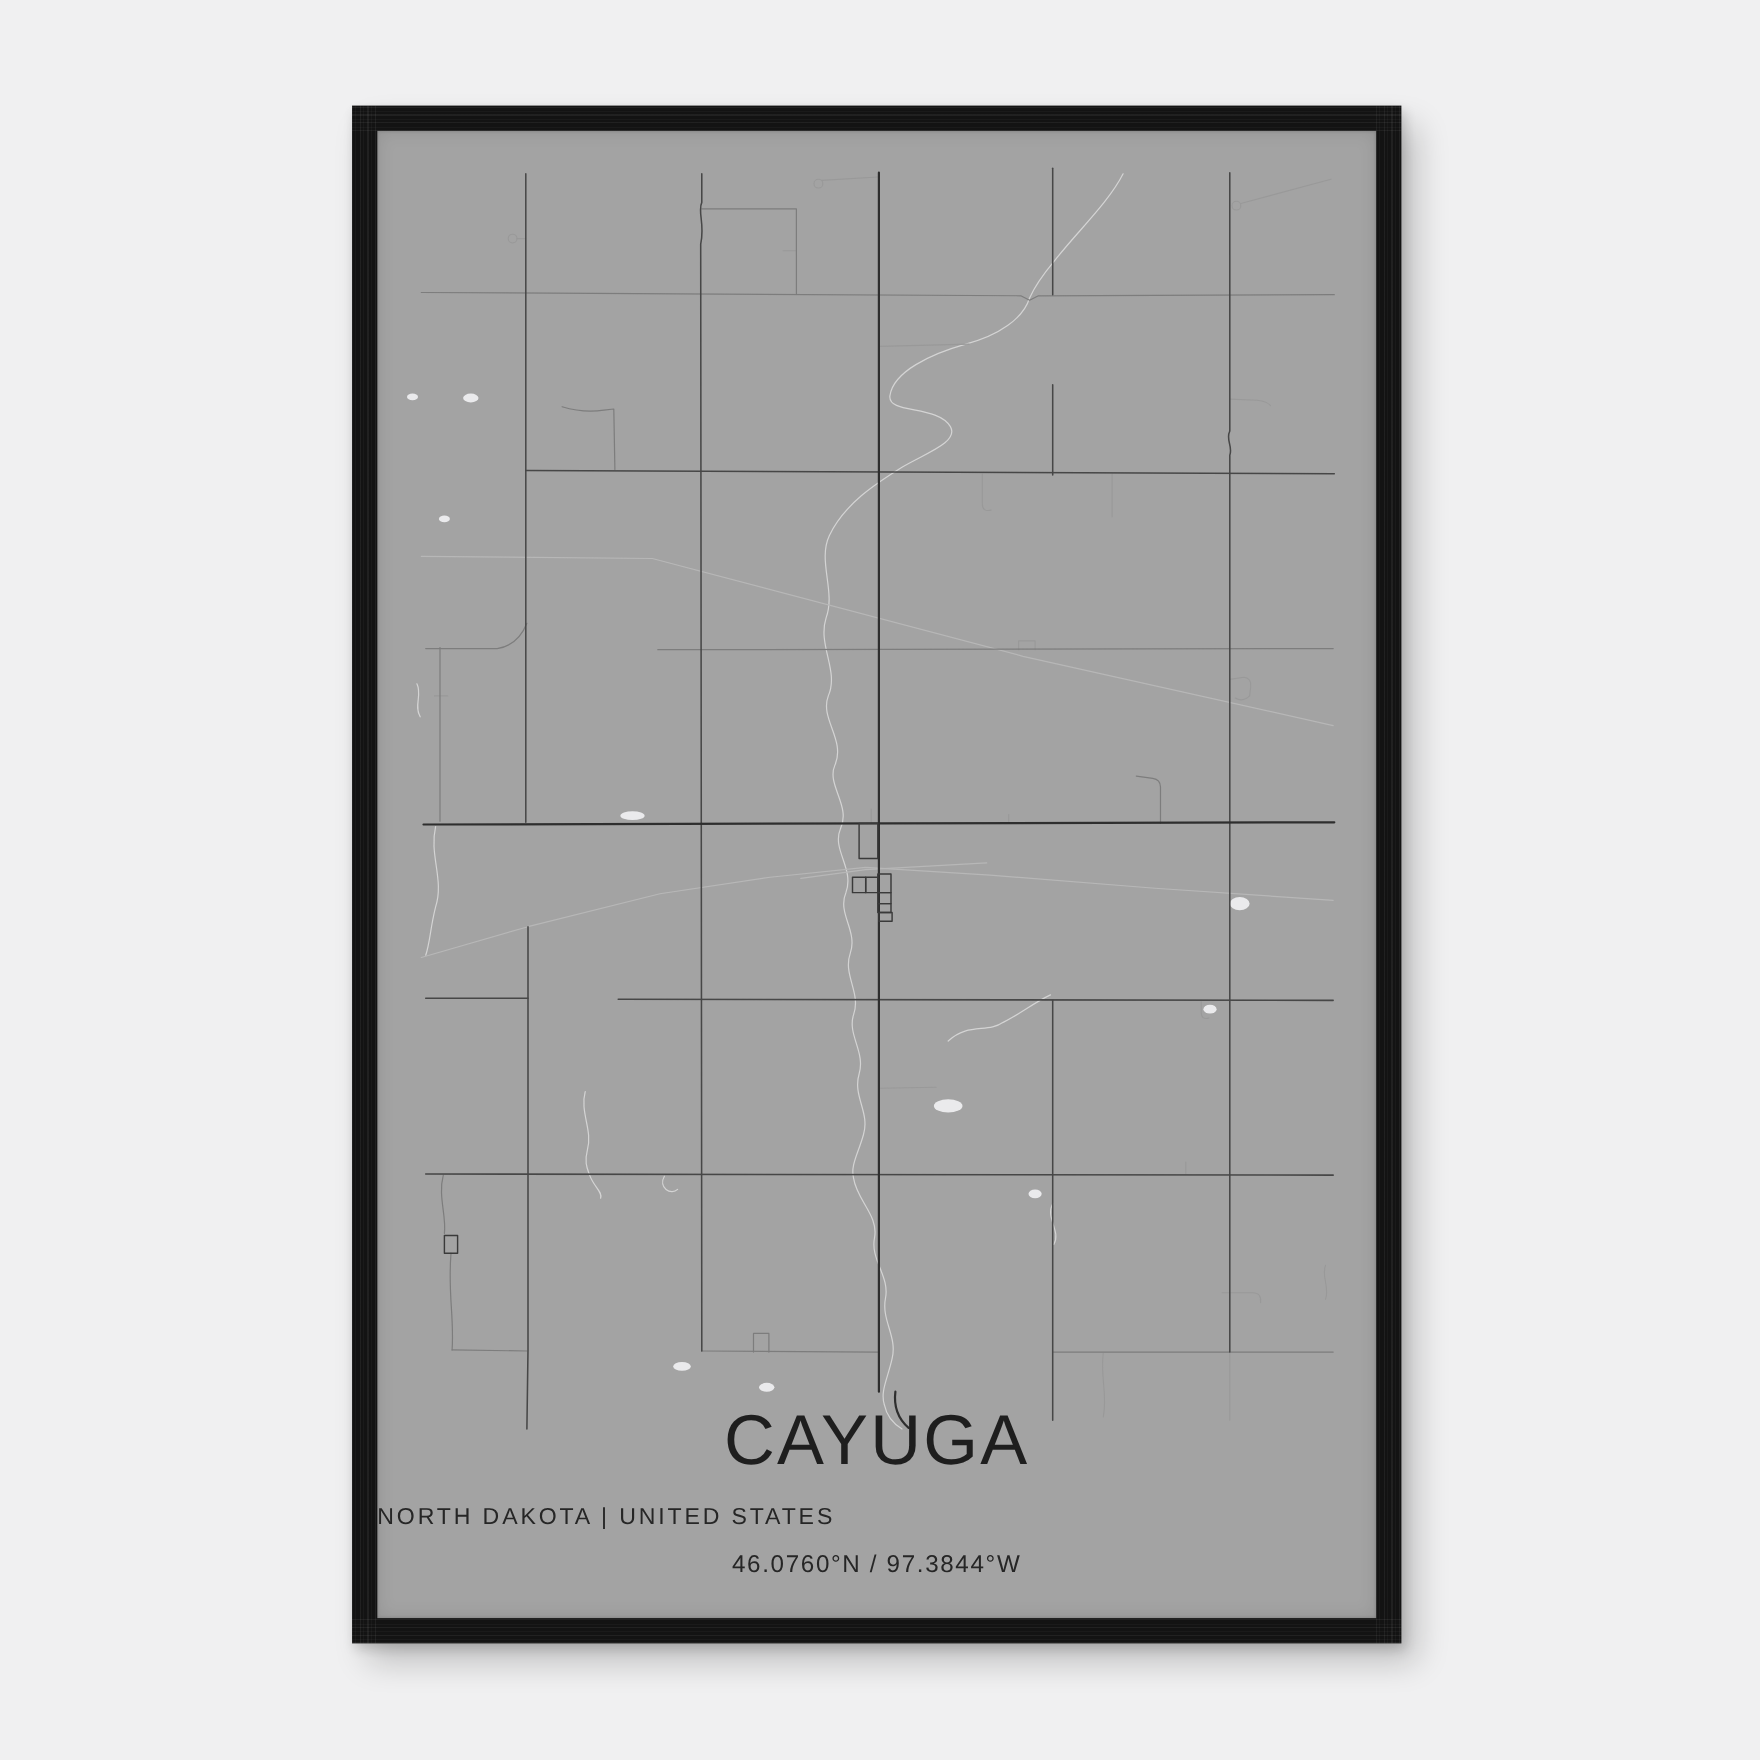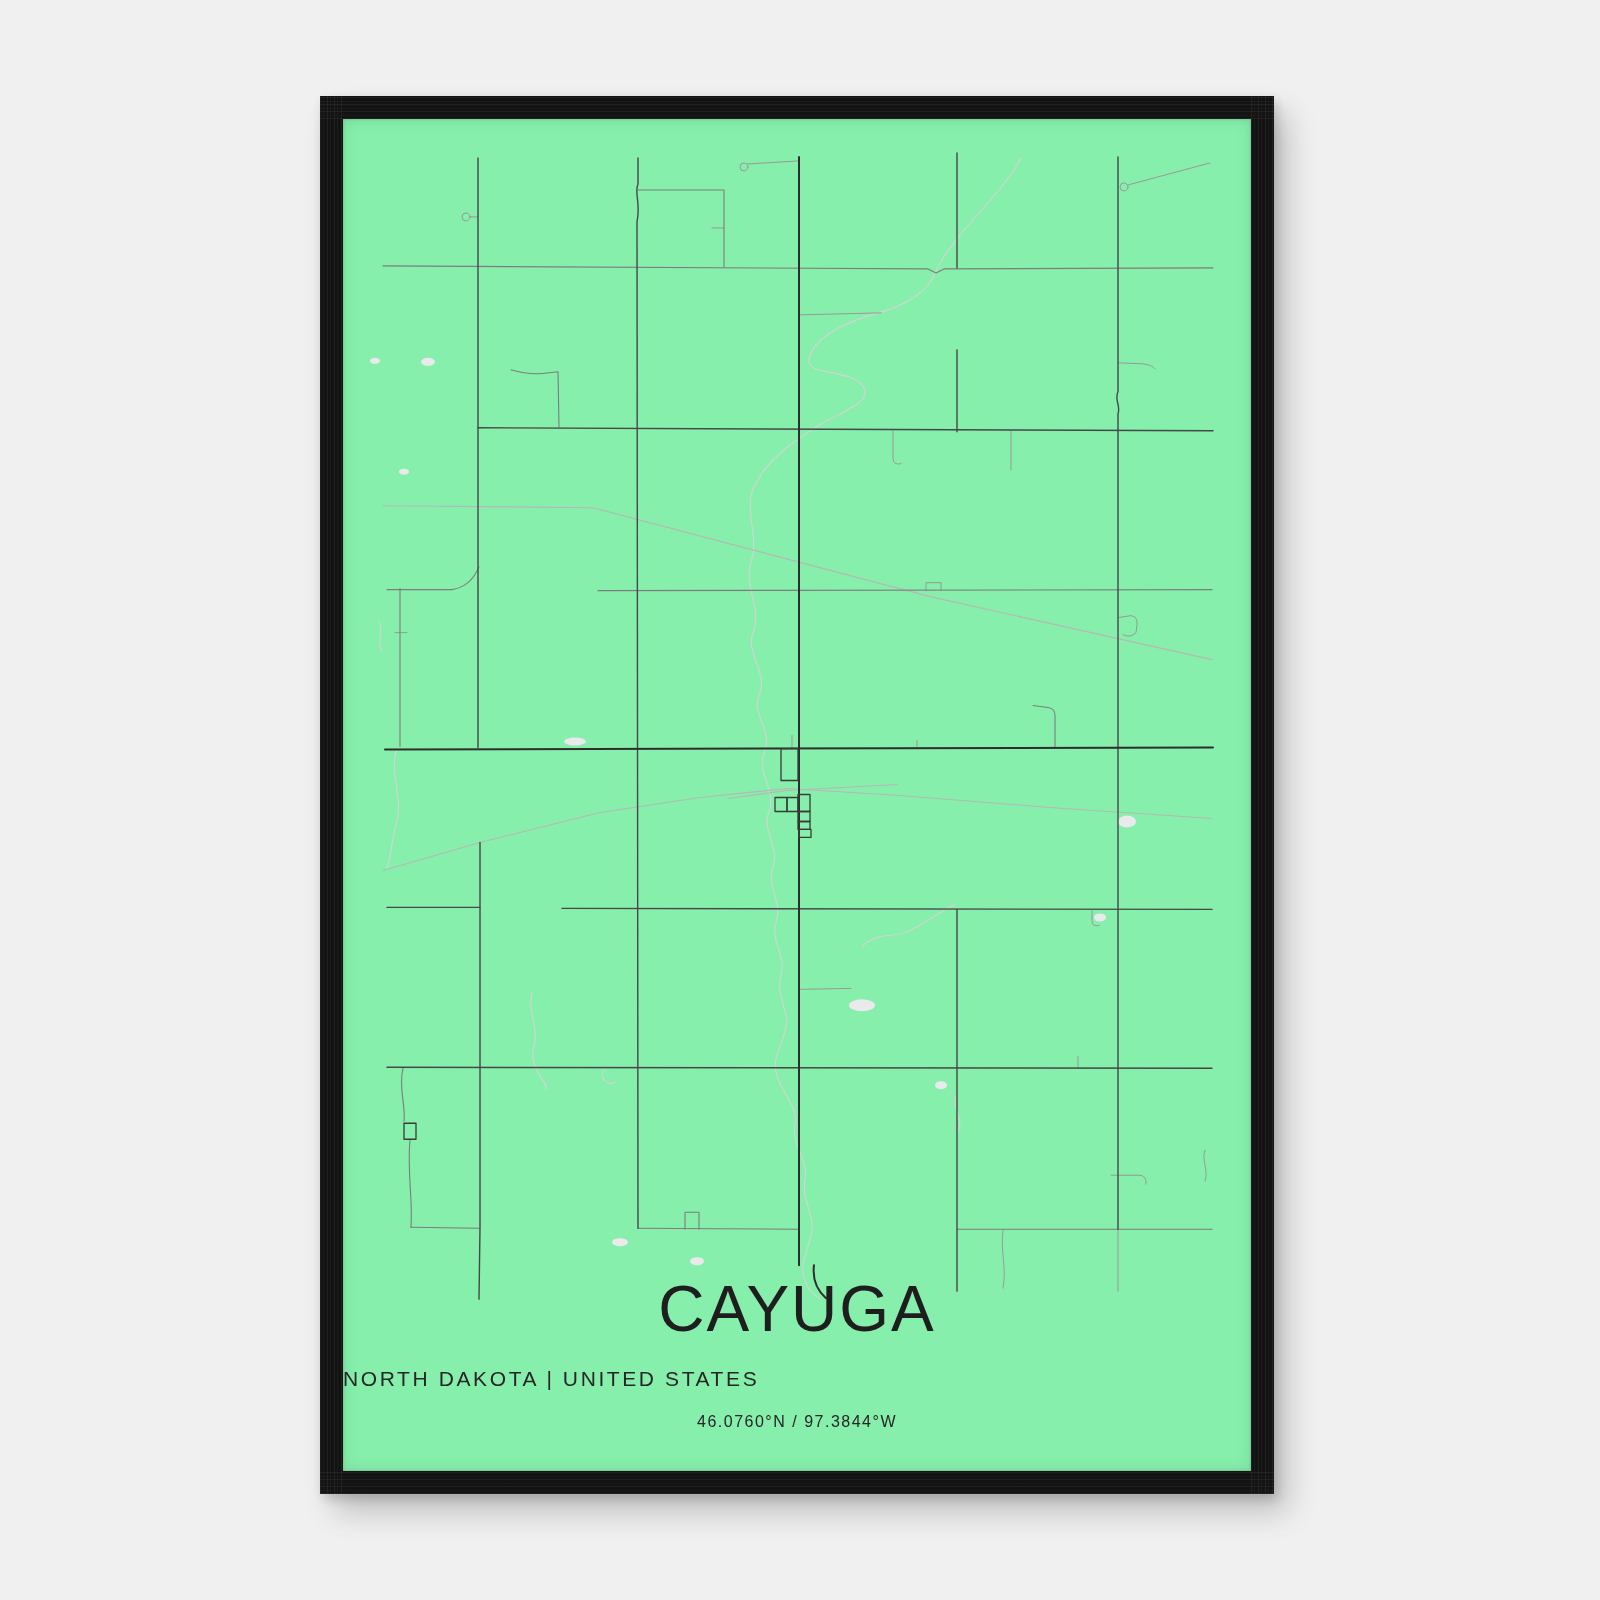--- a/index.html
+++ b/index.html
@@ -15,36 +15,36 @@
   }
   .grain{position:absolute;pointer-events:none;}
   .grain.top,.grain.bottom{left:0;right:0;height:23px;
     background:repeating-linear-gradient(0deg, rgba(255,255,255,0.06) 0 1px, rgba(0,0,0,0) 1px 3px, rgba(255,255,255,0.03) 3px 4px, rgba(0,0,0,0) 4px 7px);}
   .grain.top{top:0;} .grain.bottom{bottom:0;}
   .grain.left,.grain.right{top:0;bottom:0;width:23px;
     background:repeating-linear-gradient(90deg, rgba(255,255,255,0.06) 0 1px, rgba(0,0,0,0) 1px 3px, rgba(255,255,255,0.03) 3px 4px, rgba(0,0,0,0) 4px 7px);}
   .grain.left{left:0;} .grain.right{right:0;}
   .poster-inner{
     position:absolute;left:23px;top:23px;right:23px;bottom:23px;
-    background:#86efac;
+    background:#a3a3a3;
     box-shadow:inset 0 0 16px rgba(0,0,0,0.10), inset 0 0 3px rgba(0,0,0,0.20);
     overflow:hidden;
   }
   #map-svg{position:absolute;left:0;top:0;width:100%;height:100%;}
   .poster-title{
     position:absolute;left:0;right:0;top:1156px;text-align:center;
     font-size:64px;line-height:68px;font-weight:300;letter-spacing:2px;color:#1e1e1e;
   }
   .poster-subtitle{
     position:absolute;left:0;right:0;top:1248px;text-align:left;
     font-size:21px;line-height:24px;font-weight:400;letter-spacing:2.6px;color:#262626;
   }
   .poster-coordinates{
     position:absolute;left:0;right:0;top:1291px;text-align:center;
-    font-size:16px;line-height:24px;font-weight:400;letter-spacing:1.5px;color:#262626;
+    font-size:22px;line-height:24px;font-weight:400;letter-spacing:1.5px;color:#262626;
   }
 </style>
 </head>
 <body>
 
 <div class="poster-frame">
   <div class="grain top"></div>
   <div class="grain bottom"></div>
   <div class="grain left"></div>
   <div class="grain right"></div>

